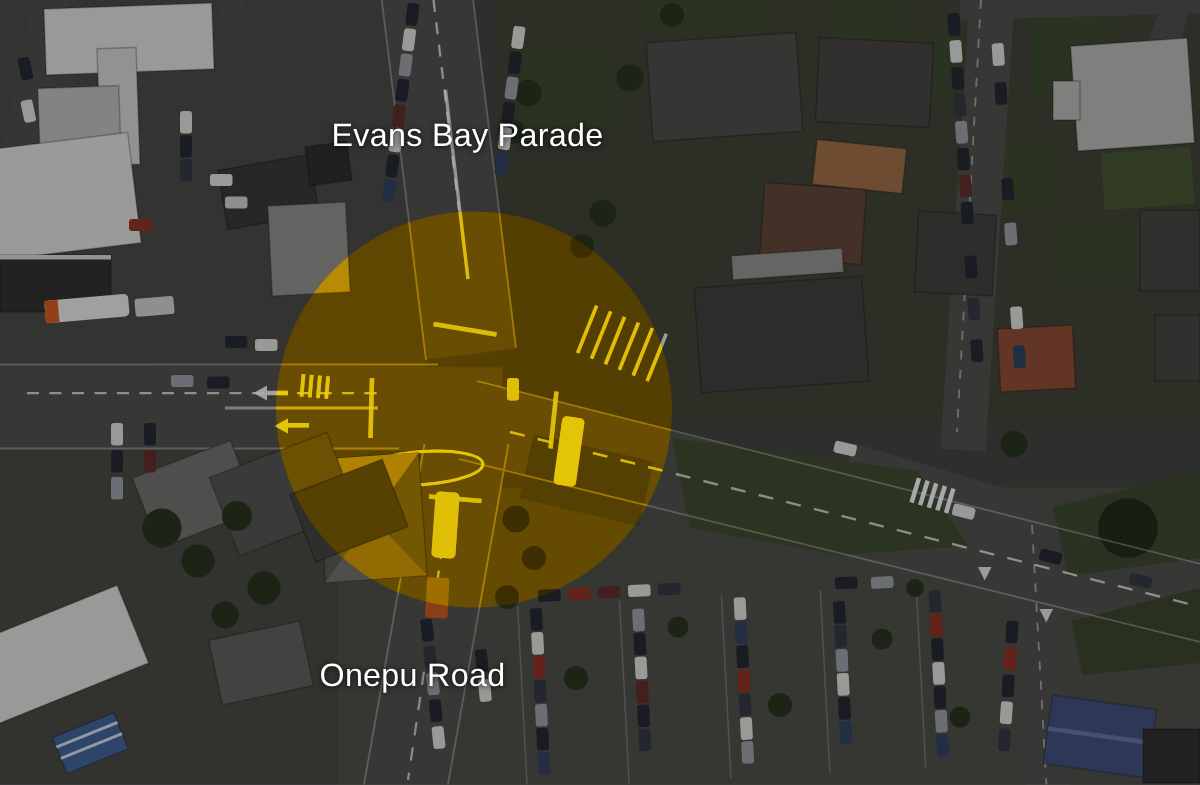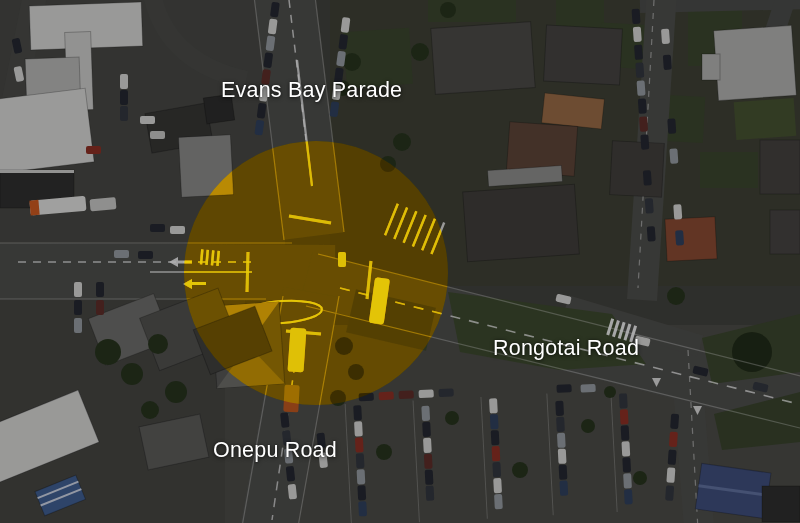--- a/index.html
+++ b/index.html
@@ -344,15 +344,14 @@
 
   <rect x="0" y="0" width="800" height="523" fill="#07080a" opacity="0.30"></rect>
 
   <g>
     <circle cx="316" cy="273" r="132" opacity="0.92" style="mix-blend-mode:color" fill="#ffd400"></circle>
     <circle cx="316" cy="273" r="132" opacity="0.5" style="mix-blend-mode:overlay" fill="#ffd400"></circle>
   </g>
 </svg>
 
 <div class="road-label" style="left:221px;top:78px">Evans Bay Parade</div>
-<div class="road-label" style="left:493px;top:336px">Rongotai Road</div>
 <div class="road-label" style="left:213px;top:438px">Onepu Road</div>
 </div>
 
 </body></html>

